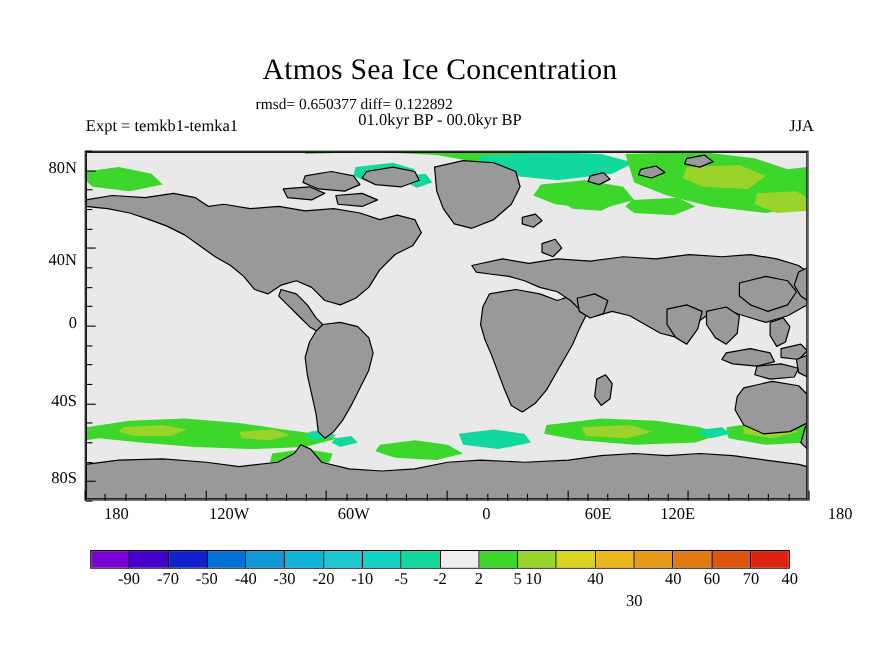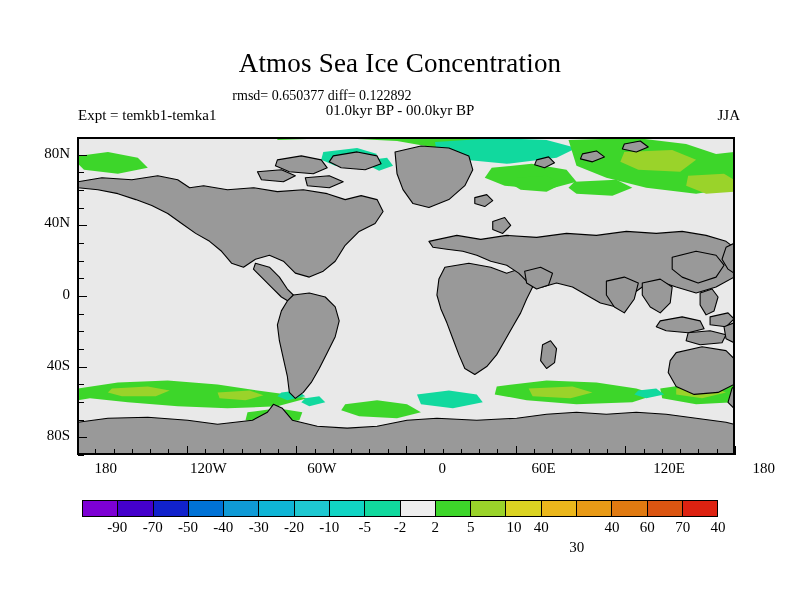--- a/index.html
+++ b/index.html
@@ -270,21 +270,21 @@
     <div class="tickmark tick-x" style="left: 661.889px;"></div>
     <div class="tickmark tick-x" style="left: 680.167px;"></div>
     <div class="tickmark tick-x" style="left: 698.444px;"></div>
     <div class="tickmark tick-x" style="left: 716.722px;"></div>
     <div class="tickmark tick-x major" style="left: 735px;"></div>
     <div class="xlabel" style="left: 77px;">180</div>
     <div class="xlabel" style="left: 186.667px;">120W</div>
     <div class="xlabel" style="left: 296.333px;">60W</div>
     <div class="xlabel" style="left: 406px;">0</div>
     <div class="xlabel" style="left: 515.667px;">60E</div>
-    <div class="xlabel" style="left: 645px;">120E</div>
+    <div class="xlabel" style="left: 592px;">120E</div>
     <div class="xlabel" style="left: 735px;">180</div>
     <div class="tickmark tick-y" style="top: 455px;"></div>
     <div class="tickmark tick-y major" style="top: 437.333px;"></div>
     <div class="tickmark tick-y" style="top: 419.667px;"></div>
     <div class="tickmark tick-y" style="top: 402px;"></div>
     <div class="tickmark tick-y" style="top: 384.333px;"></div>
     <div class="tickmark tick-y major" style="top: 366.667px;"></div>
     <div class="tickmark tick-y" style="top: 349px;"></div>
     <div class="tickmark tick-y" style="top: 331.333px;"></div>
     <div class="tickmark tick-y" style="top: 313.667px;"></div>
@@ -292,21 +292,21 @@
     <div class="tickmark tick-y" style="top: 278.333px;"></div>
     <div class="tickmark tick-y" style="top: 260.667px;"></div>
     <div class="tickmark tick-y" style="top: 243px;"></div>
     <div class="tickmark tick-y major" style="top: 225.333px;"></div>
     <div class="tickmark tick-y" style="top: 207.667px;"></div>
     <div class="tickmark tick-y" style="top: 190px;"></div>
     <div class="tickmark tick-y" style="top: 172.333px;"></div>
     <div class="tickmark tick-y major" style="top: 154.667px;"></div>
     <div class="tickmark tick-y" style="top: 137px;"></div>
     <div class="ylabel" style="top: 154.667px;">80N</div>
-    <div class="ylabel" style="top: 224px;">40N</div>
+    <div class="ylabel" style="top: 239px;">40N</div>
     <div class="ylabel" style="top: 296px;">0</div>
     <div class="ylabel" style="top: 366.667px;">40S</div>
     <div class="ylabel" style="top: 437.333px;">80S</div>
   </div>
 
 <div id="colorbar-wrap">
     <div class="cb-cell" style="background: rgb(125, 0, 212);"></div>
     <div class="cb-cell" style="background: rgb(68, 0, 204);"></div>
     <div class="cb-cell" style="background: rgb(17, 34, 204);"></div>
     <div class="cb-cell" style="background: rgb(0, 114, 214);"></div>
@@ -330,20 +330,20 @@
     <div class="cb-label" style="left: 70.6667px;">-70</div>
     <div class="cb-label" style="left: 106px;">-50</div>
     <div class="cb-label" style="left: 141.333px;">-40</div>
     <div class="cb-label" style="left: 176.667px;">-30</div>
     <div class="cb-label" style="left: 212px; text-align: center;">-20</div>
     <div class="cb-label" style="left: 247.333px;">-10</div>
     <div class="cb-label" style="left: 282.667px;">-5</div>
     <div class="cb-label" style="left: 318px;">-2</div>
     <div class="cb-label" style="left: 353.333px;">2</div>
     <div class="cb-label" style="left: 388.667px;">5</div>
-    <div class="cb-label" style="left: 432px; text-align: center;">10</div>
+    <div class="cb-label" style="left: 403px; text-align: center;">10</div>
     <div class="cb-label" style="left: 459.333px;">40</div>
     <div class="cb-label" style="left: 494.667px; margin-top: 20px;">30</div>
     <div class="cb-label" style="left: 530px;">40</div>
     <div class="cb-label" style="left: 565.333px;">60</div>
     <div class="cb-label" style="left: 600.667px;">70</div>
     <div class="cb-label" style="left: 636px;">40</div>
   </div>
 
 </body></html>

